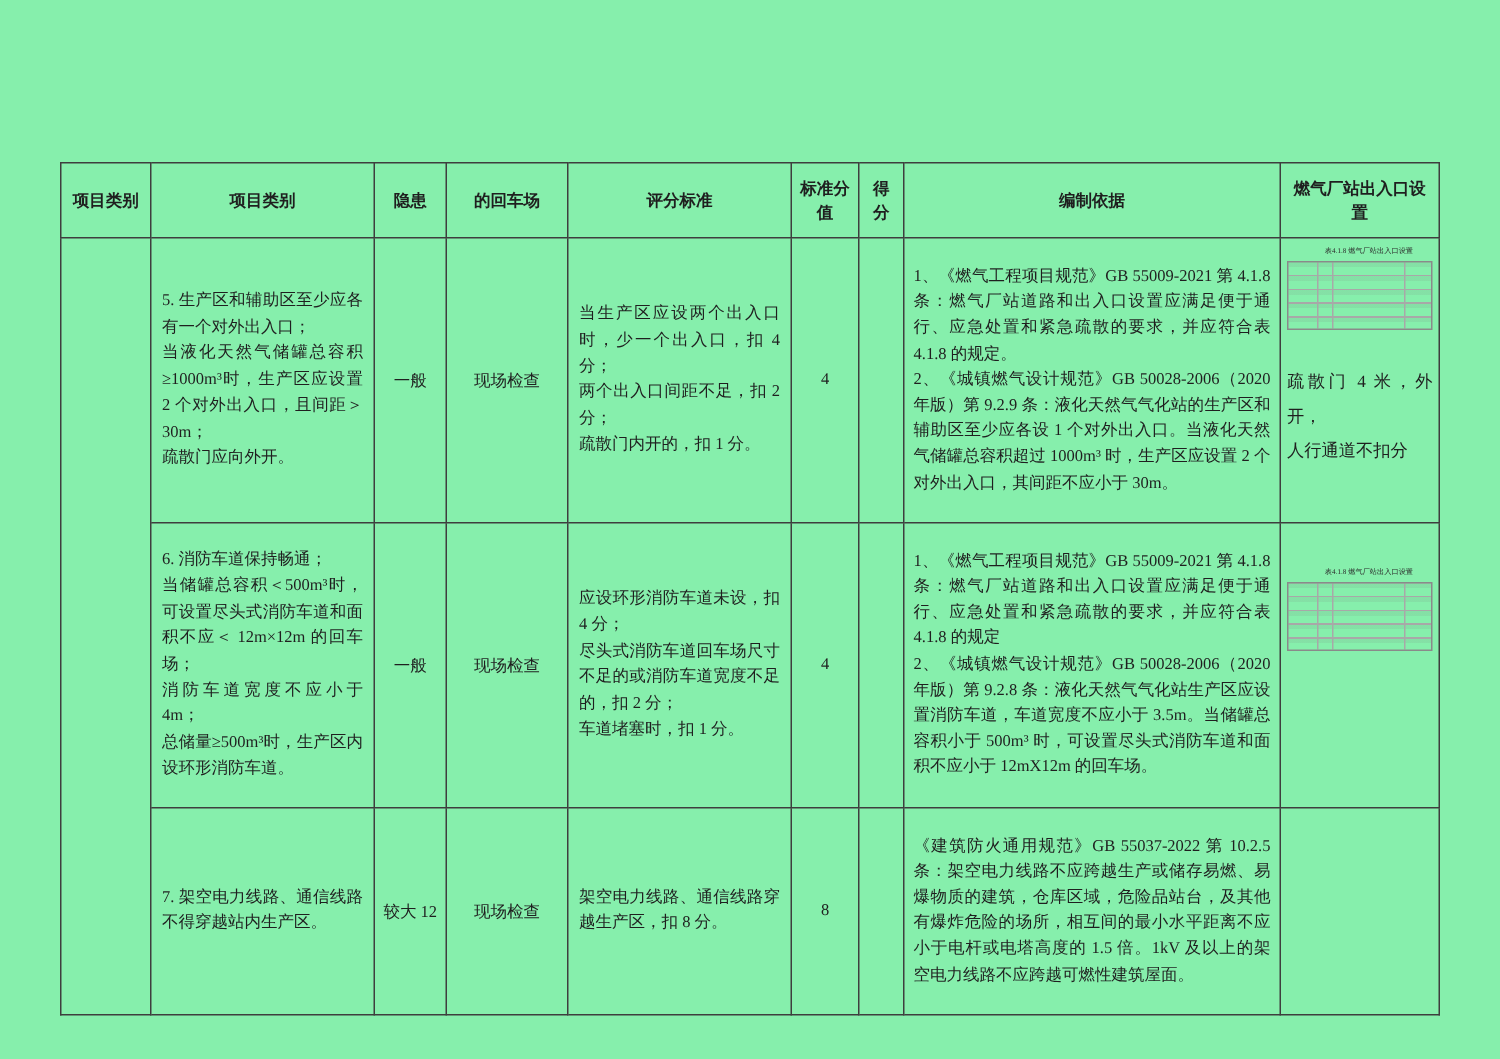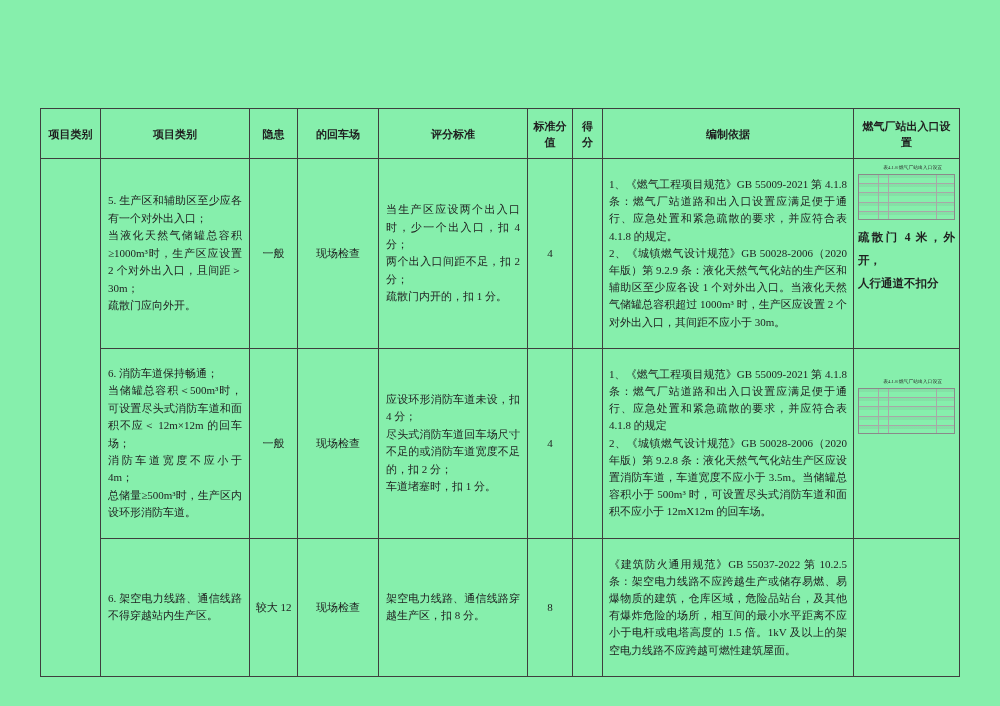--- a/index.html
+++ b/index.html
@@ -78,26 +78,25 @@
     background-image:
       linear-gradient(#a8a8a8, #a8a8a8),
       linear-gradient(#a8a8a8, #a8a8a8),
       linear-gradient(#a8a8a8, #a8a8a8),
       repeating-linear-gradient(to bottom, rgba(120,120,120,0.12) 0 3px, transparent 3px 8.2px, #a8a8a8 8.2px 9.2px);
     background-size: 1px 100%, 1px 100%, 1px 100%, 100% 100%;
     background-position: 20% 0, 31% 0, 82% 0, 0 0;
     background-repeat: no-repeat;
   }
   .judgment-note {
-    margin-top: 6px;
+    margin-top: 24px;
     font-size: 11.5px;
     line-height: 23px;
     white-space: pre-wrap;
     text-align: justify;
-    font-weight: bold;
   }
   .page-number {
     position: absolute;
     top: 630px;
     left: 0;
     width: 100%;
     text-align: center;
     font-size: 12px;
     color: #2a2a2a;
   }
@@ -171,21 +170,21 @@
         <td class="cell-basis">1、《燃气工程项目规范》GB 55009-2021 第 4.1.8 条：燃气厂站道路和出入口设置应满足便于通行、应急处置和紧急疏散的要求，并应符合表 4.1.8 的规定
 2、《城镇燃气设计规范》GB 50028-2006（2020 年版）第 9.2.8 条：液化天然气气化站生产区应设置消防车道，车道宽度不应小于 3.5m。当储罐总容积小于 500m³ 时，可设置尽头式消防车道和面积不应小于 12mX12m 的回车场。</td>
         <td class="cell-judgment">
           <div class="mini-table offset">
             <div class="mini-caption">表4.1.8 燃气厂站出入口设置</div>
             <div class="mini-grid"></div>
           </div>
         </td>
       </tr>
       <tr class="row-3">
-        <td class="cell-text">6. 架空电力线路、通信线路不得穿越站内生产区。</td>
+        <td class="cell-text">7. 架空电力线路、通信线路不得穿越站内生产区。</td>
         <td class="cell-center">较大 12</td>
         <td class="cell-center">现场检查</td>
         <td class="cell-text">架空电力线路、通信线路穿越生产区，扣 8 分。</td>
         <td class="cell-center">8</td>
         <td class="cell-center"></td>
         <td class="cell-basis">《建筑防火通用规范》GB 55037-2022 第 10.2.5 条：架空电力线路不应跨越生产或储存易燃、易爆物质的建筑，仓库区域，危险品站台，及其他有爆炸危险的场所，相互间的最小水平距离不应小于电杆或电塔高度的 1.5 倍。1kV 及以上的架空电力线路不应跨越可燃性建筑屋面。</td>
         <td class="cell-judgment"></td>
       </tr>
     </tbody>
   </table>

